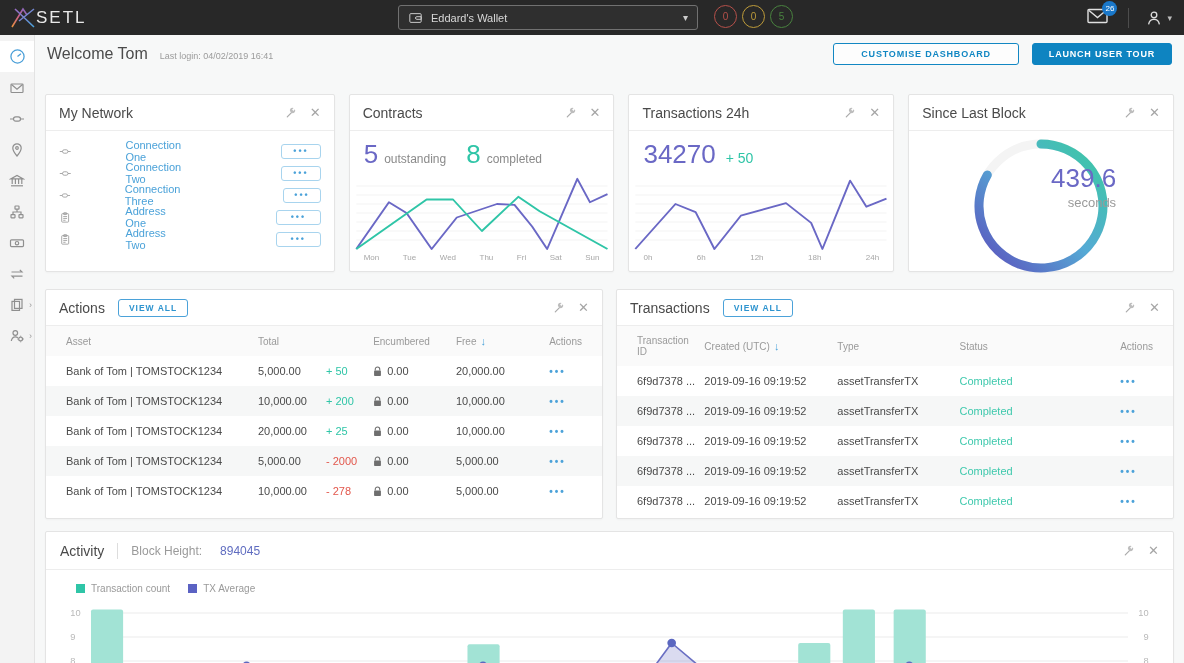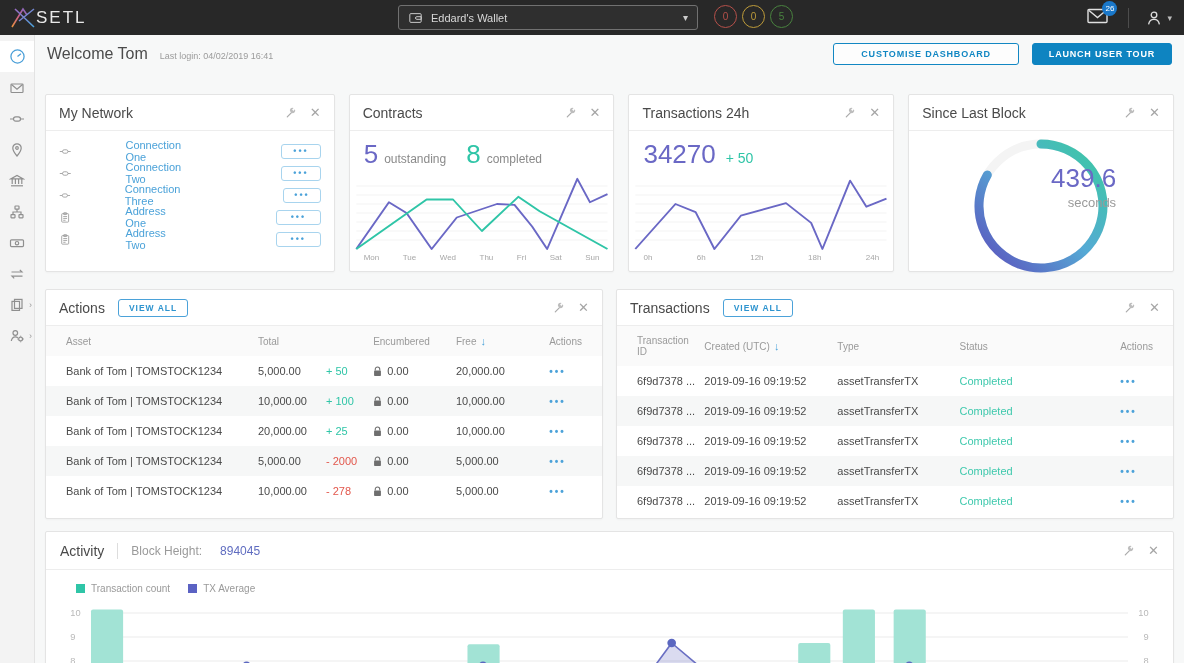--- a/index.html
+++ b/index.html
@@ -492,21 +492,21 @@
                 <span class="lock-cell"><svg width="9" height="11" viewBox="0 0 10 12">
                     <path d="M2.5 5V3.5a2.5 2.5 0 0 1 5 0V5" fill="none" stroke="#6e6e6e" stroke-width="1.2"></path>
                     <rect x="1.2" y="5" width="7.6" height="6" rx="0.8" fill="#6e6e6e"></rect>
                   </svg>0.00</span>
               </td>
               <td style="width:17%">20,000.00</td>
               <td style="width:9%"><span class="ellipsis-blue">•••</span></td>
             </tr>
             <tr class="alt">
               <td style="width:38%">Bank of Tom | TOMSTOCK1234</td>
-              <td style="width:21%"><span class="tval">10,000.00</span><span class="chg up">+ 100</span></td>
+              <td style="width:21%"><span class="tval">10,000.00</span><span class="chg up">+ 200</span></td>
               <td style="width:15%">
                 <span class="lock-cell"><svg width="9" height="11" viewBox="0 0 10 12">
                     <path d="M2.5 5V3.5a2.5 2.5 0 0 1 5 0V5" fill="none" stroke="#6e6e6e" stroke-width="1.2"></path>
                     <rect x="1.2" y="5" width="7.6" height="6" rx="0.8" fill="#6e6e6e"></rect>
                   </svg>0.00</span>
               </td>
               <td style="width:17%">10,000.00</td>
               <td style="width:9%"><span class="ellipsis-blue">•••</span></td>
             </tr>
             <tr>

